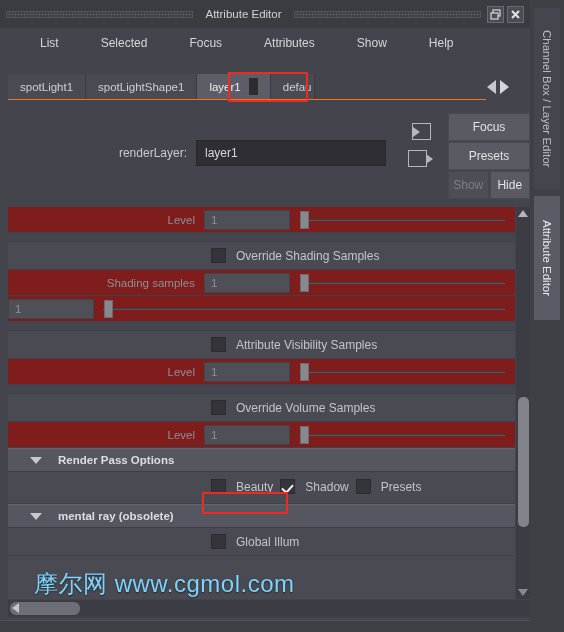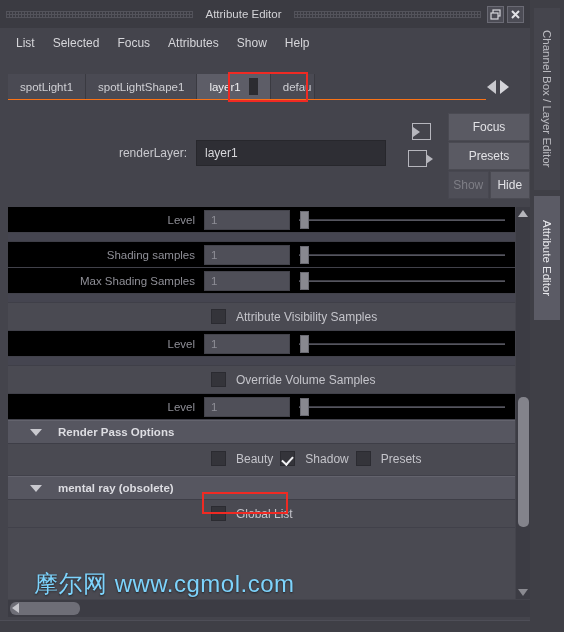--- a/index.html
+++ b/index.html
@@ -42,21 +42,21 @@
   }
   .winbtn svg { display: block; }
 
   
   .menubar {
     position: absolute; left: 0; top: 30px; width: 530px; height: 26px;
     display: flex; align-items: center; gap: 2px; padding-left: 8px;
     background: #44444c;
   }
   .menu-item {
-    color: #d6d6da; font-size: 12px; padding: 3px 8px; white-space: nowrap;
+    color: #d6d6da; font-size: 12px; padding: 3px 8px; white-space: nowrap; margin-left: 24px;
   }
 
   
   .tabstrip {
     position: absolute; left: 8px; top: 74px; width: 478px; height: 26px;
     display: flex; align-items: stretch;
     border-bottom: 1px solid #f97316;
   }
   .tab {
     background: #4a4a53;
@@ -137,21 +137,21 @@
 
   
   .attr-area {
     position: absolute; left: 8px; top: 207px; width: 507px; height: 392px;
     background: #4a4a52;
     overflow: hidden;
   }
   .row {
     display: flex; align-items: center; height: 26px;
     border-bottom: 1px solid #41414a;
-    background: #000000;
+    background: #7f1d1d;
   }
   .row.sep { height: 9px; background: #454550; border-bottom: 1px solid #3f3f48;}
   .lbl {
     width: 196px; text-align: right; padding-right: 9px;
     color: #8f8f97; font-size: 11.5px; white-space: nowrap;
   }
   .numfield {
     width: 86px; height: 20px; background: #4f4f58;
     border: 1px solid #43434b;
     color: #8e8e96; font-size: 11.5px;
@@ -361,32 +361,36 @@
       <div class="lbl">Level</div>
       <div class="numfield">1</div>
       <div class="slider">
         <div class="track"></div>
         <div class="handle"></div>
       </div>
     </div>
 
     <div class="row sep"></div>
 
+    <div class="cbrow">
+      <div class="cb-indent"></div>
+      <div class="checkbox"></div>
+      <div class="cb-label">Override Shading Samples</div>
+    </div>
 
     <div class="row">
       <div class="lbl">Shading samples</div>
       <div class="numfield">1</div>
       <div class="slider">
         <div class="track"></div>
         <div class="handle"></div>
       </div>
     </div>
 
     <div class="row">
-      <div class="lbl">Max Shading Samples</div>
       <div class="numfield">1</div>
       <div class="slider">
         <div class="track"></div>
         <div class="handle"></div>
       </div>
     </div>
 
     <div class="row sep"></div>
 
     <div class="cbrow">
@@ -444,21 +448,21 @@
     </div>
 
     <div class="section">
       <div class="caret"></div>
       <div class="sec-title">mental ray (obsolete)</div>
     </div>
 
     <div class="cbrow">
       <div class="cb-indent"></div>
       <div class="checkbox"></div>
-      <div class="cb-label">Global List</div>
+      <div class="cb-label">Global Illum</div>
     </div>
   </div>
 
   <div class="redbox" style="left:202px; top:492px; width:86px; height:22px;"></div>
 
   <div class="vscroll">
     <div class="uparrow"></div>
     <div class="thumb"></div>
     <div class="dnarrow"></div>
   </div>

